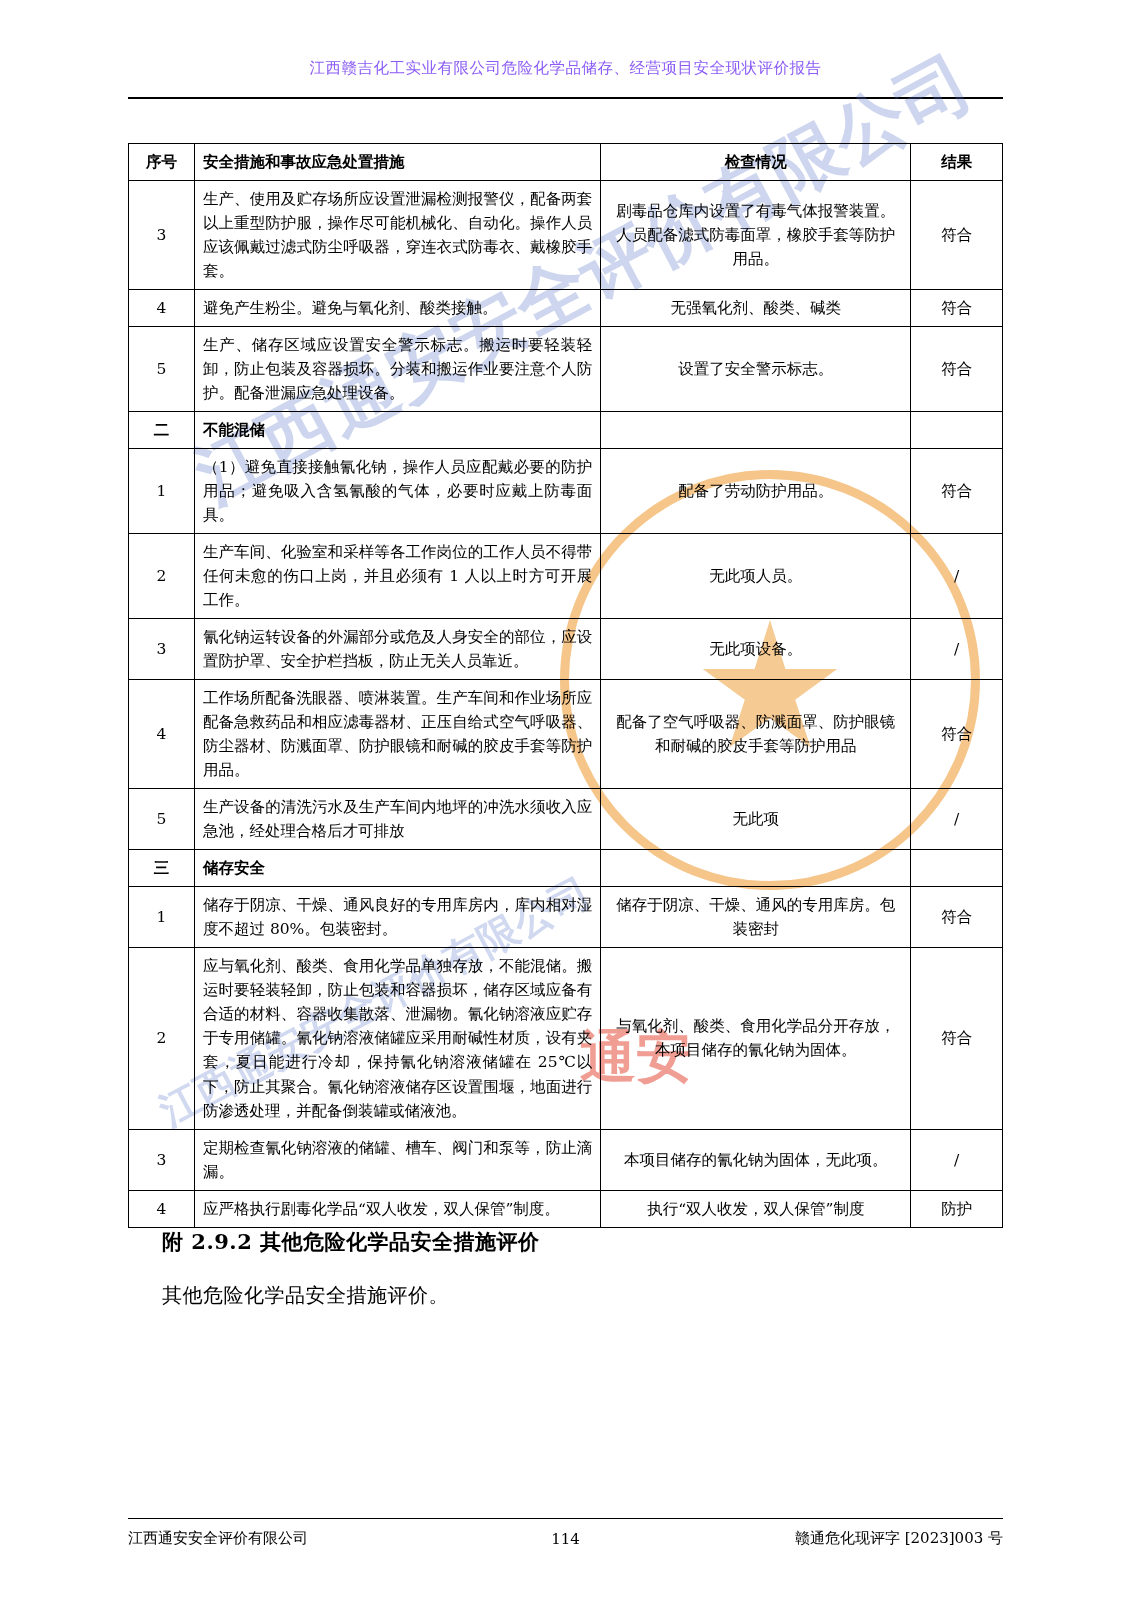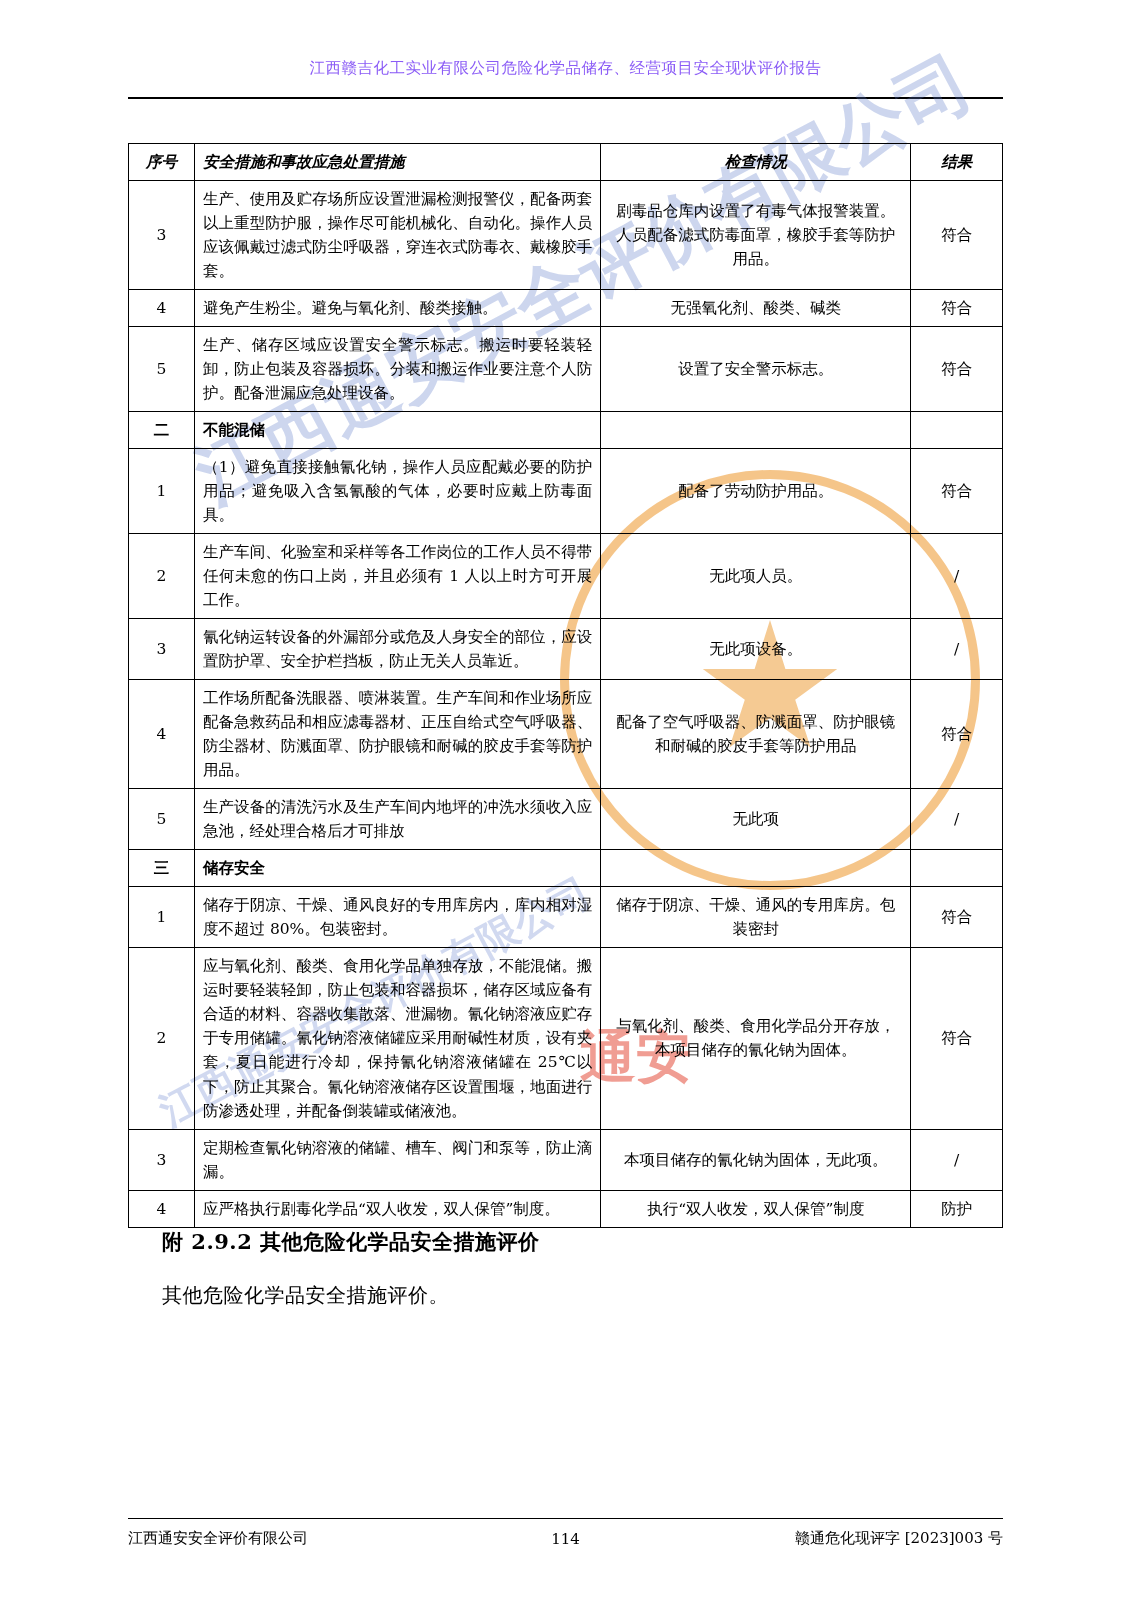--- a/index.html
+++ b/index.html
@@ -121,21 +121,20 @@
   .col-no { width: 52px; text-align: center; }
   .col-measure { width: 420px; text-align: justify; }
   .col-check { width: 316px; text-align: center; }
   .col-result { width: 80px; text-align: center; }
 
   thead td {
     text-align: center;
     font-weight: bold;
     padding-top: 8px;
     padding-bottom: 8px;
-    font-style: italic;
   }
   .section-row td {
     font-weight: bold;
   }
   .section-label {
     text-align: center;
     font-weight: bold;
   }
 
   

